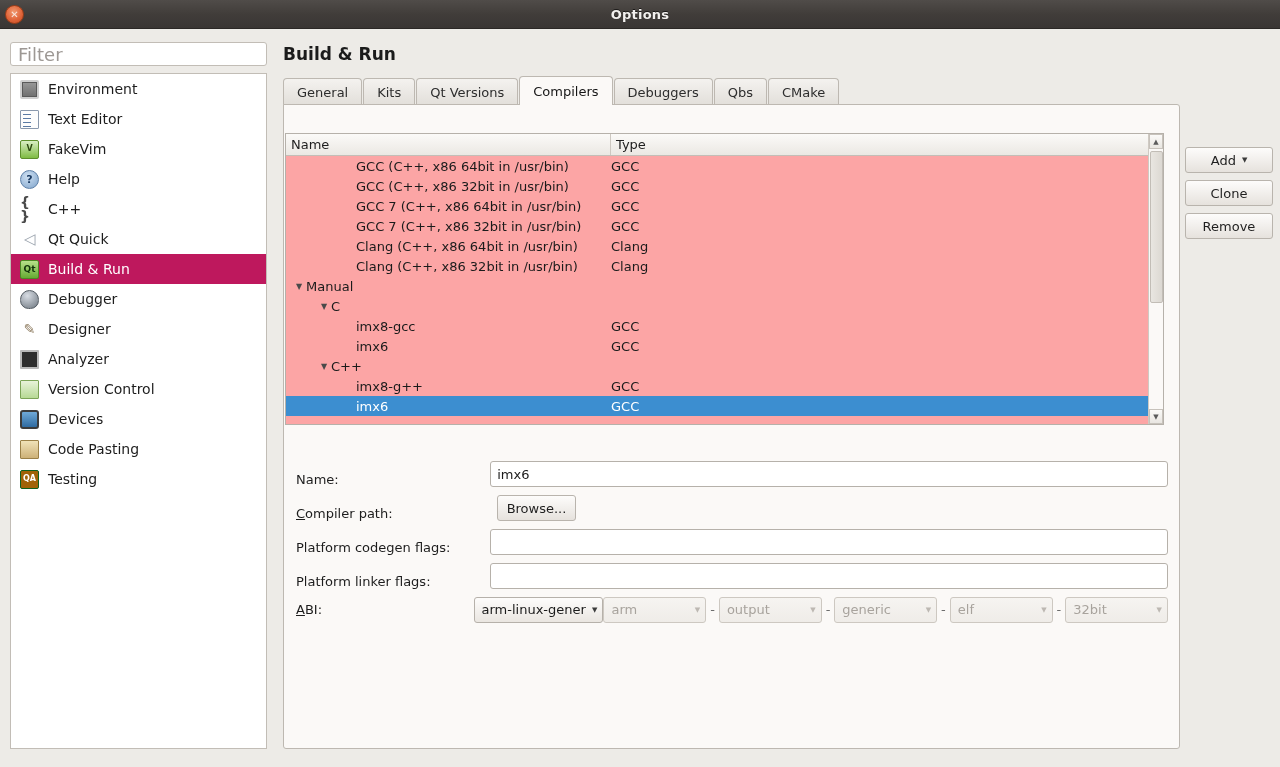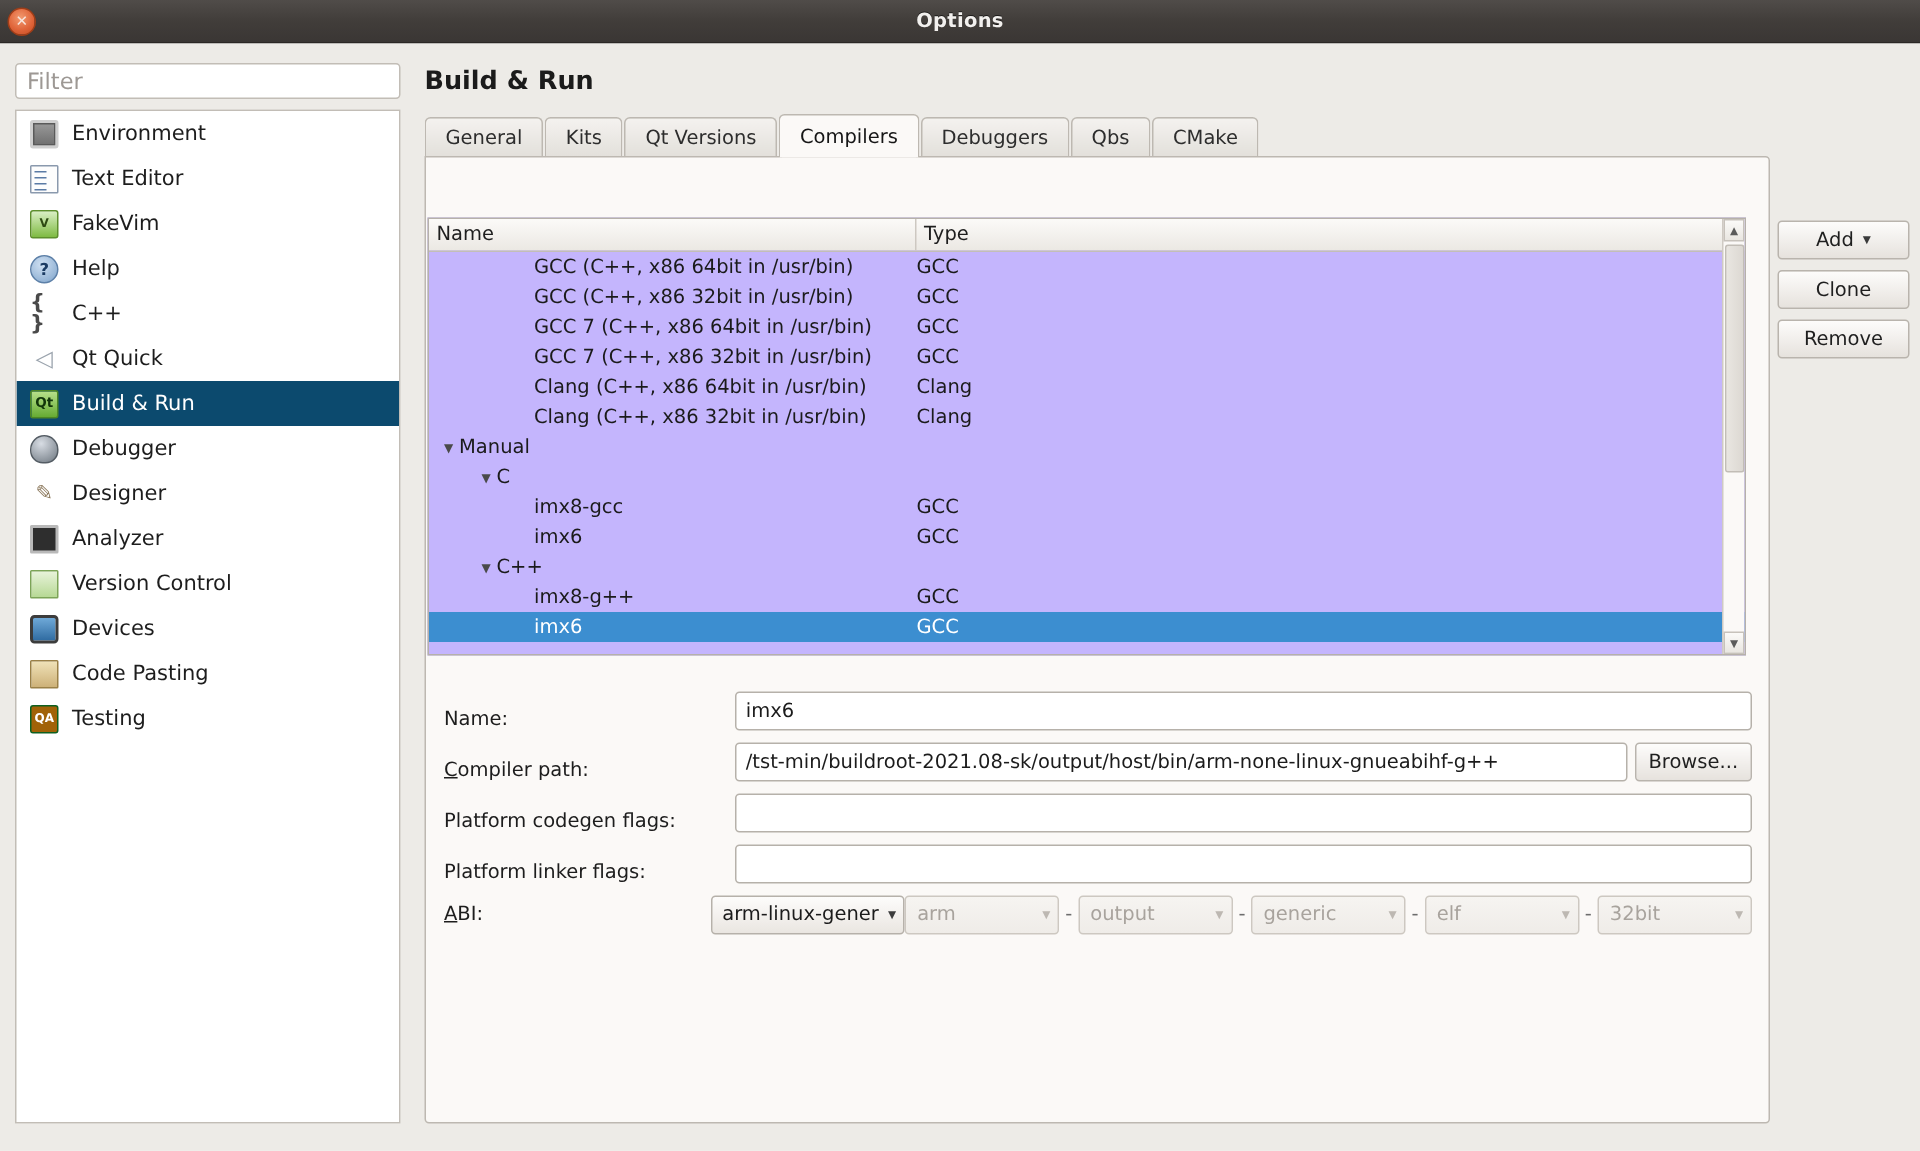--- a/index.html
+++ b/index.html
@@ -37,35 +37,35 @@
   .dialog {
     position: absolute; left: 0; top: 29px; width: 1280px; height: 738px;
     background: #edebe7;
   }
 
   
   .filter-input {
     position: absolute; left: 10px; top: 13px; width: 257px; height: 24px;
     border: 1px solid #c2bdb6; border-radius: 3px;
     background: #ffffff; padding: 0 7px;
-    font-family: inherit; font-size: 15px; color: #4d7c0f;
+    font-family: inherit; font-size: 18px; color: #4d7c0f;
   }
   .filter-input::placeholder { color: #9d9894; }
 
   .category-list {
     position: absolute; left: 10px; top: 44px; width: 257px; height: 676px;
     background: #ffffff; border: 1px solid #c2bdb6;
     overflow: hidden;
   }
   .cat-item {
     display: flex; align-items: center; gap: 9px;
     height: 30px; padding-left: 9px; cursor: pointer;
     font-size: 14px; color: #1d1d1d;
   }
-  .cat-item.selected { background: #0c4a6e; color: #ffffff; }
+  .cat-item.selected { background: #be185d; color: #ffffff; }
   .cat-label { white-space: nowrap; }
   .cat-icon {
     width: 19px; height: 19px; flex: 0 0 19px;
     display: flex; align-items: center; justify-content: center;
     font-size: 11px; line-height: 1;
   }
   
   .ic-environment { background: linear-gradient(#9a9a9a,#6e6e6e); border: 2px solid #cfcfcf; border-radius: 2px; box-shadow: inset 0 0 0 1px #5a5a5a; }
   .ic-texteditor { background: #fdfdfd; border: 1px solid #8a99ad; border-radius: 1px; position: relative; }
   .ic-texteditor::before { content: ""; position: absolute; left: 2px; top: 3px; width: 8px; height: 1.5px; background: #5b7ba5; box-shadow: 0 4px 0 #5b7ba5, 0 8px 0 #5b7ba5, 0 12px 0 #5b7ba5; }
@@ -106,22 +106,22 @@
     position: relative; z-index: 3;
   }
 
   .tabpanel {
     position: absolute; left: 283px; top: 75px; width: 897px; height: 645px;
     background: #fbf9f7; border: 1px solid #bdb8b1; border-radius: 0 3px 3px 3px;
   }
 
   
   .tree-frame {
-    position: absolute; left: 1px; top: 40px; width: 879px; height: 292px;
-    border: 1px solid #b6b1aa; background: #c4b5fd; overflow: hidden;
+    position: absolute; left: 1px; top: 28px; width: 879px; height: 292px;
+    border: 1px solid #b6b1aa; background: #fca5a5; overflow: hidden;
   }
   .tree-header {
     display: flex; height: 22px;
     background: linear-gradient(to bottom, #fbfaf8, #ebe8e3);
     border-bottom: 1px solid #c3beb7;
     font-size: 13px; color: #1e1e1e;
   }
   .th { display: flex; align-items: center; padding-left: 5px; }
   .th-name { width: 325px; border-right: 1px solid #cdc8c1; }
   .th-type { flex: 1; }
@@ -412,21 +412,20 @@
 
     <div class="form">
 
       <div class="form-row">
         <div class="form-label">Name:</div>
         <input class="text-input in-name" type="text" value="imx6" style="">
       </div>
 
       <div class="form-row">
         <div class="form-label"><u>C</u>ompiler path:</div>
-        <input class="text-input in-path" type="text" value="/tst-min/buildroot-2021.08-sk/output/host/bin/arm-none-linux-gnueabihf-g++" style="">
         <button class="browse-btn">Browse...</button>
       </div>
 
       <div class="form-row">
         <div class="form-label">Platform codegen flags:</div>
         <input class="text-input in-flags" type="text" value="" style="">
       </div>
 
       <div class="form-row">
         <div class="form-label">Platform linker flags:</div>

